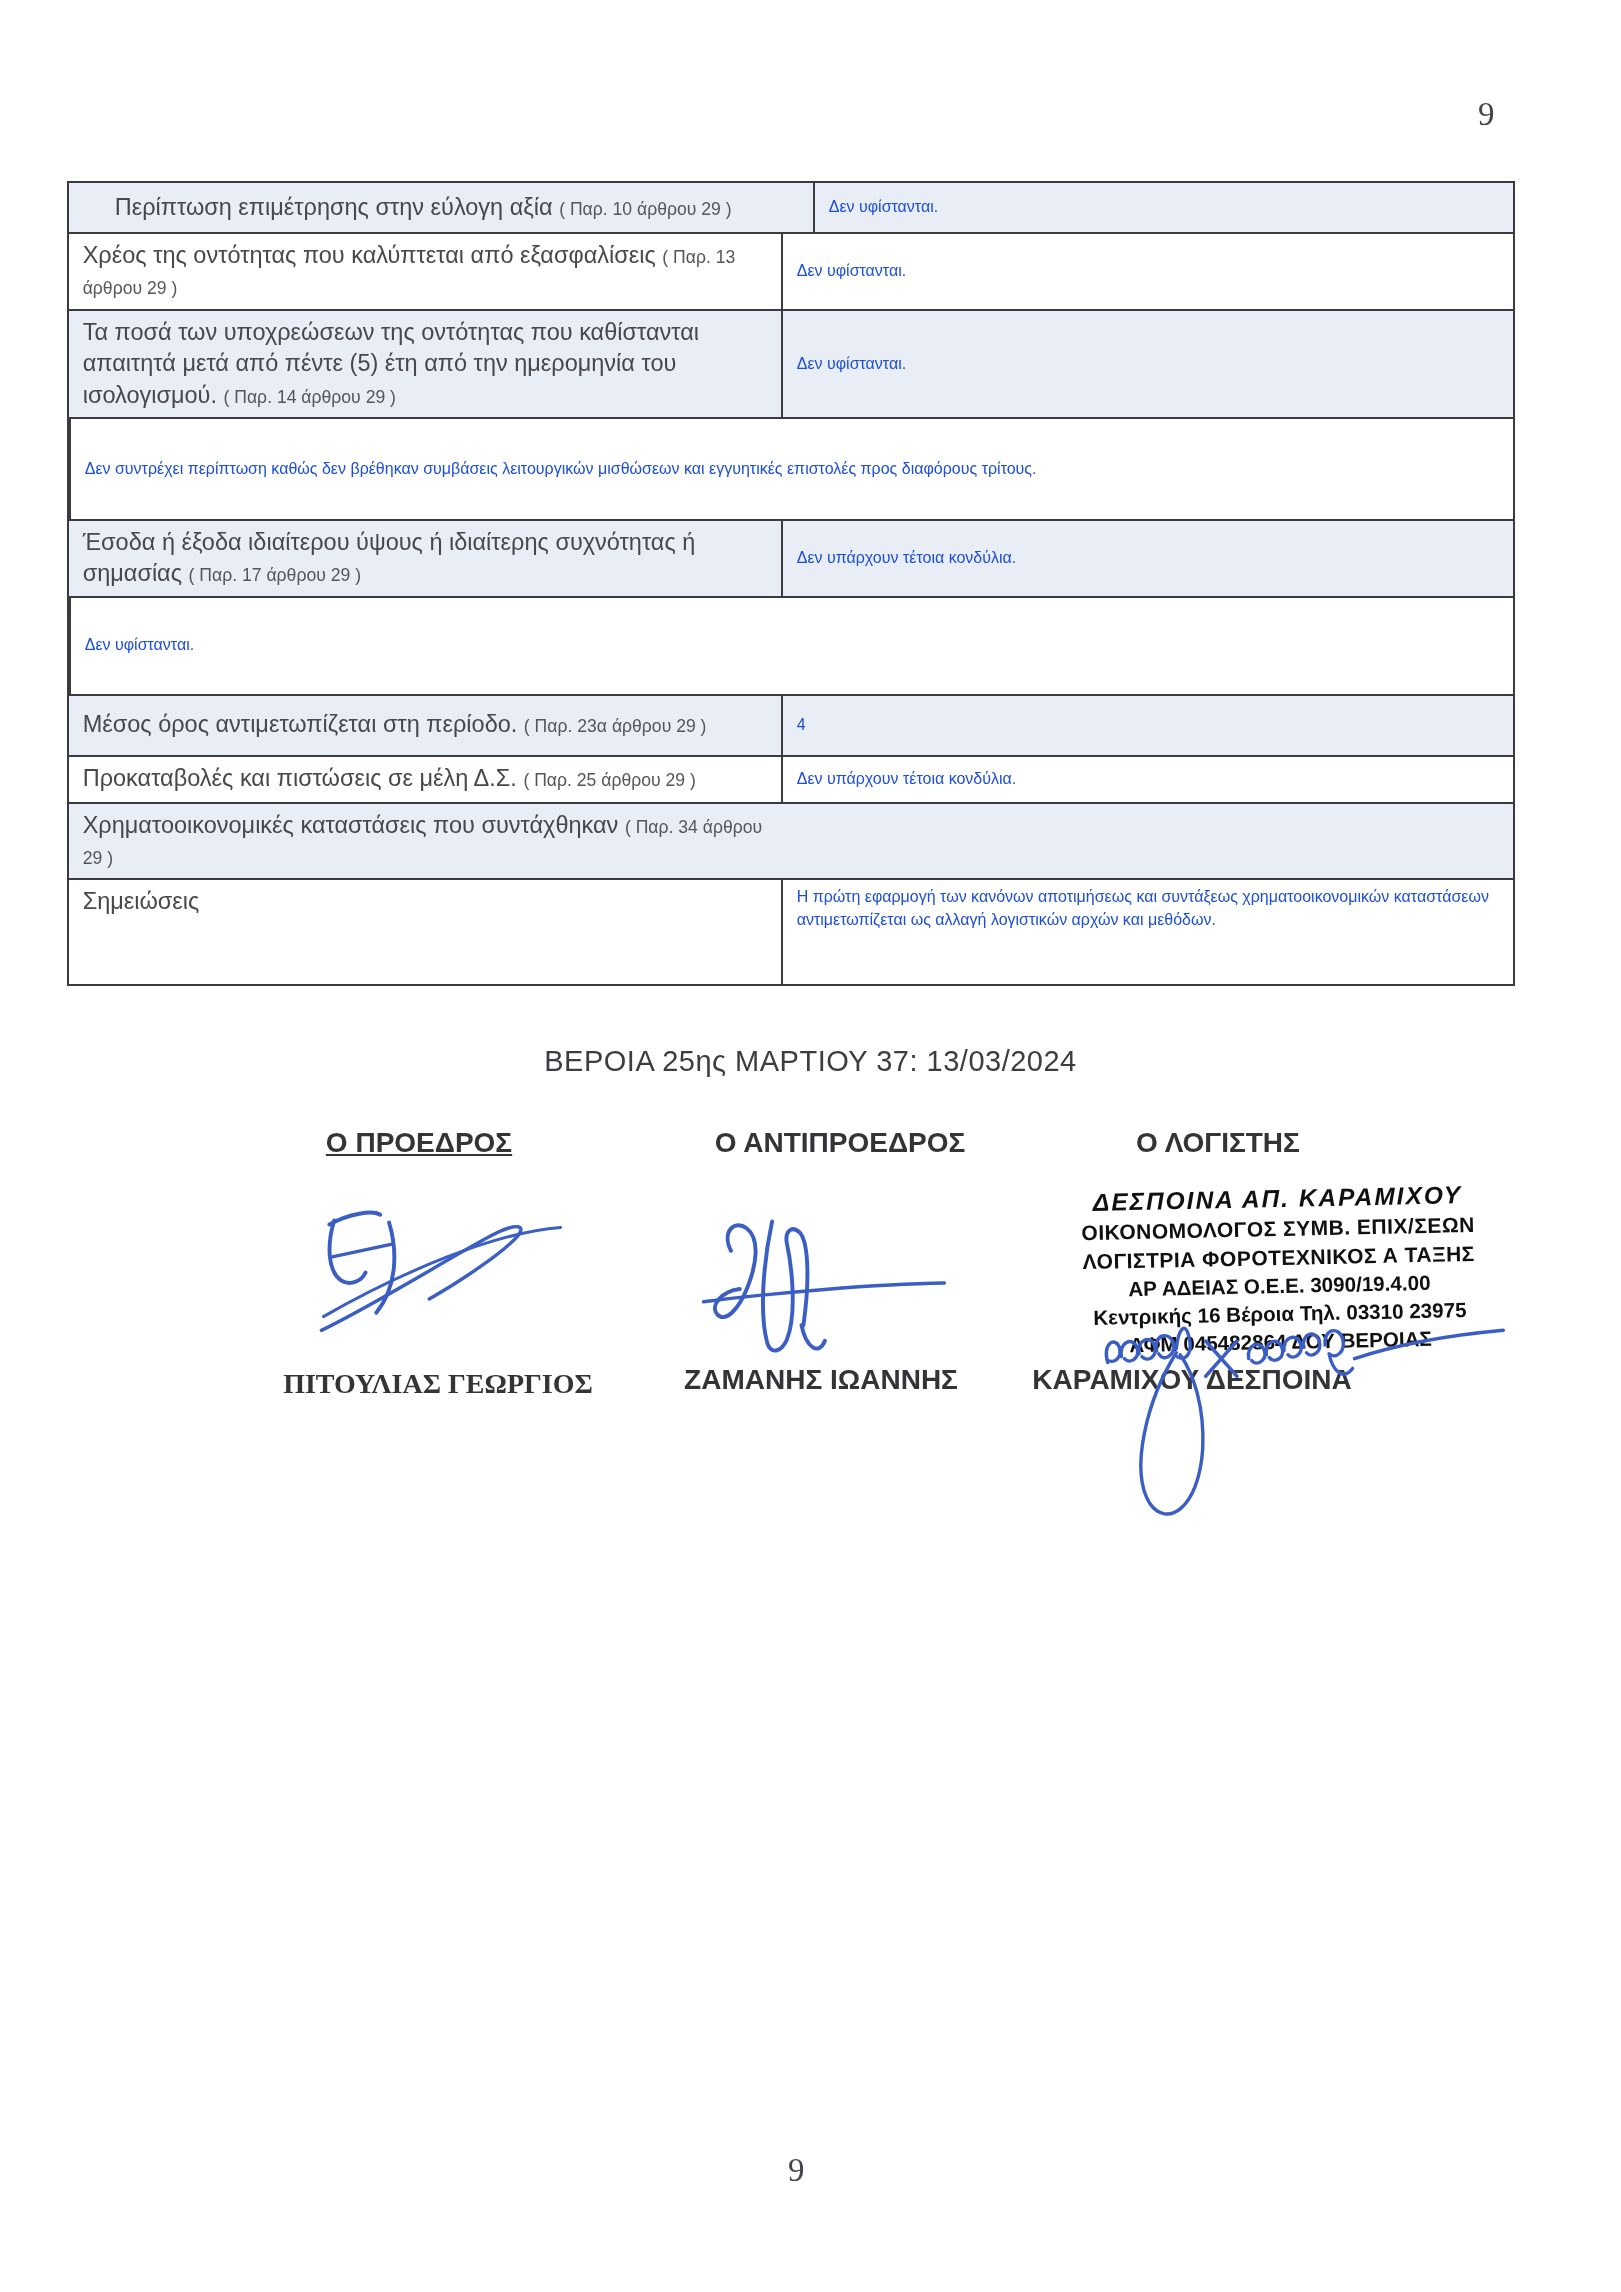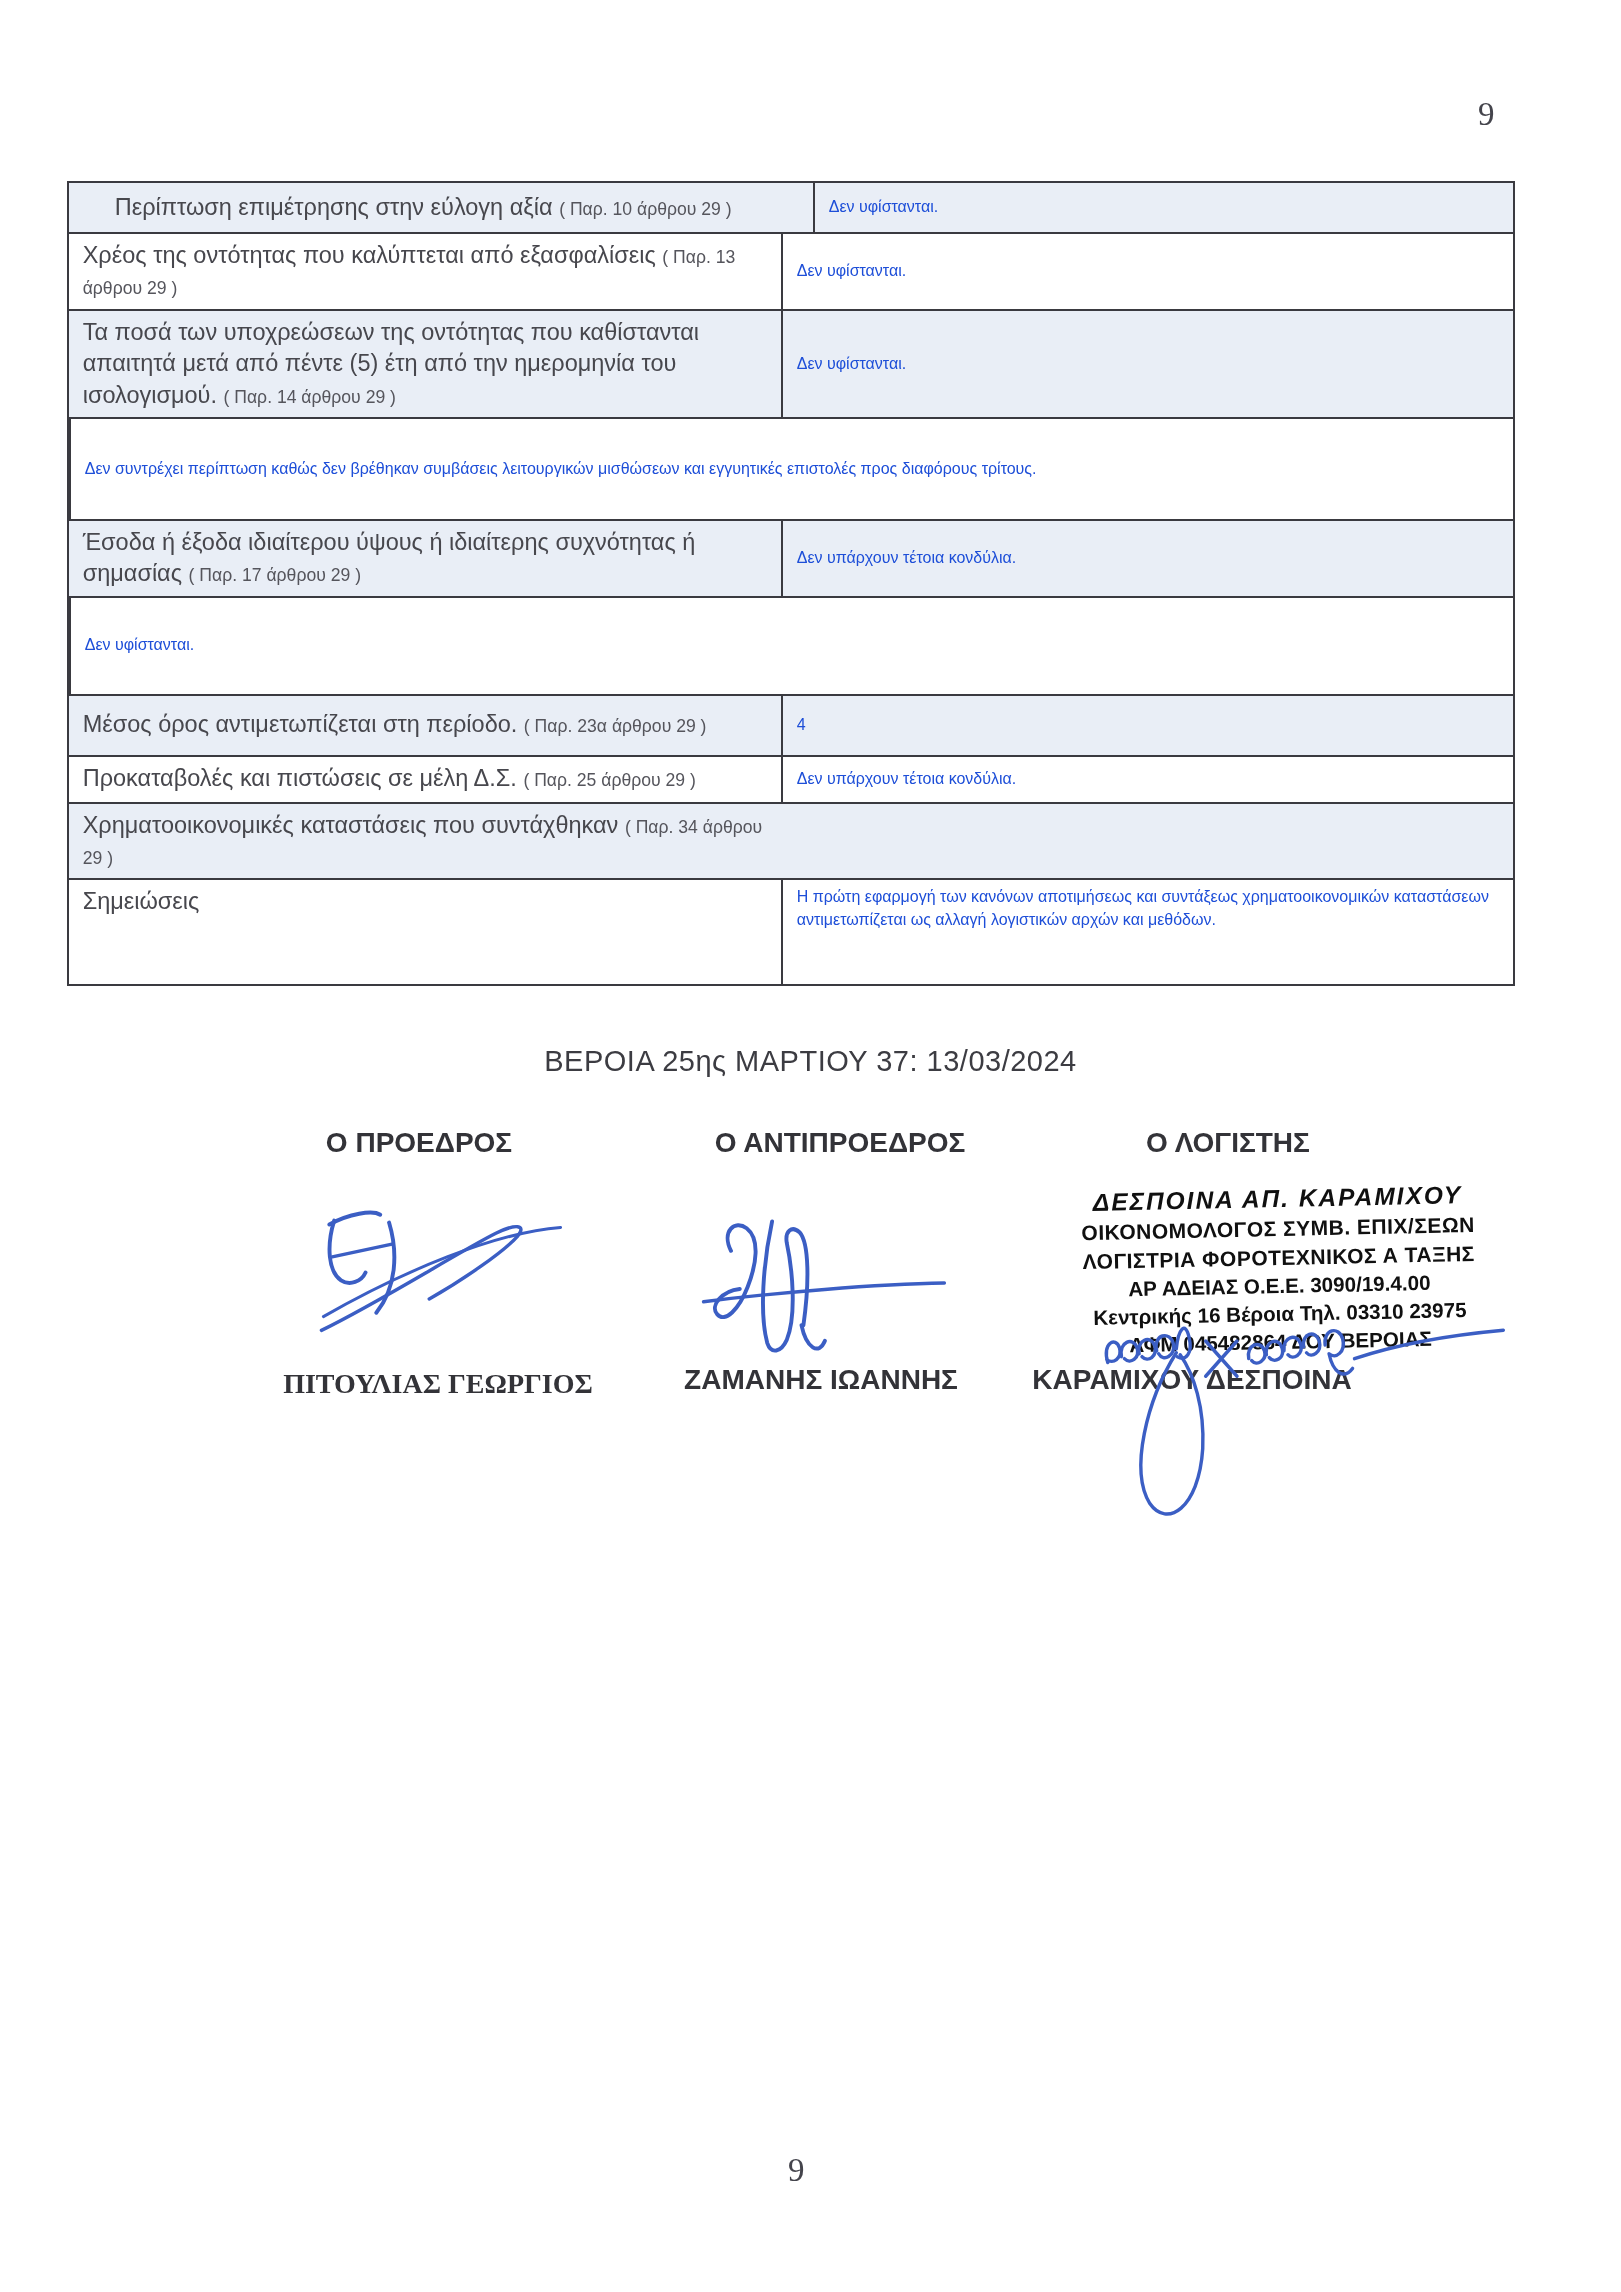--- a/index.html
+++ b/index.html
@@ -143,23 +143,23 @@
         <div class="lbl-wrap"><span>Σημειώσεις</span> <span class="ref"></span></div>
       </div>
     <div class="cell-r">
         <span>Η πρώτη εφαρμογή των κανόνων αποτιμήσεως και συντάξεως χρηματοοικονομικών καταστάσεων αντιμετωπίζεται ως αλλαγή λογιστικών αρχών και μεθόδων.</span>
       </div>
   </div>
 </div>
 
 <div class="date-line">ΒΕΡΟΙΑ 25ης ΜΑΡΤΙΟΥ 37: 13/03/2024</div>
 
-<span class="sig-title" style="left:419px; top:1127px;">Ο ΠΡΟΕΔΡΟΣ</span>
+<span class="sig-title" style="left:419px; top:1127px;text-decoration:underline;">Ο ΠΡΟΕΔΡΟΣ</span>
 <span class="sig-title" style="left:840px; top:1127px;">Ο ΑΝΤΙΠΡΟΕΔΡΟΣ</span>
-<span class="sig-title" style="left:1218px; top:1127px;margin-left:10px;">Ο ΛΟΓΙΣΤΗΣ</span>
+<span class="sig-title" style="left:1218px; top:1127px;">Ο ΛΟΓΙΣΤΗΣ</span>
 
 <div class="stamp">
   <div class="l1">ΔΕΣΠΟΙΝΑ ΑΠ. ΚΑΡΑΜΙΧΟΥ</div>
   <div class="l2">ΟΙΚΟΝΟΜΟΛΟΓΟΣ ΣΥΜΒ. ΕΠΙΧ/ΣΕΩΝ</div>
   <div class="l3">ΛΟΓΙΣΤΡΙΑ ΦΟΡΟΤΕΧΝΙΚΟΣ Α ΤΑΞΗΣ</div>
   <div class="l4">ΑΡ ΑΔΕΙΑΣ Ο.Ε.Ε. 3090/19.4.00</div>
   <div class="l5">Κεντρικής 16 Βέροια Τηλ. 03310 23975</div>
   <div class="l6">ΑΦΜ 045482864 ΔΟΥ ΒΕΡΟΙΑΣ</div>
 </div>
 

